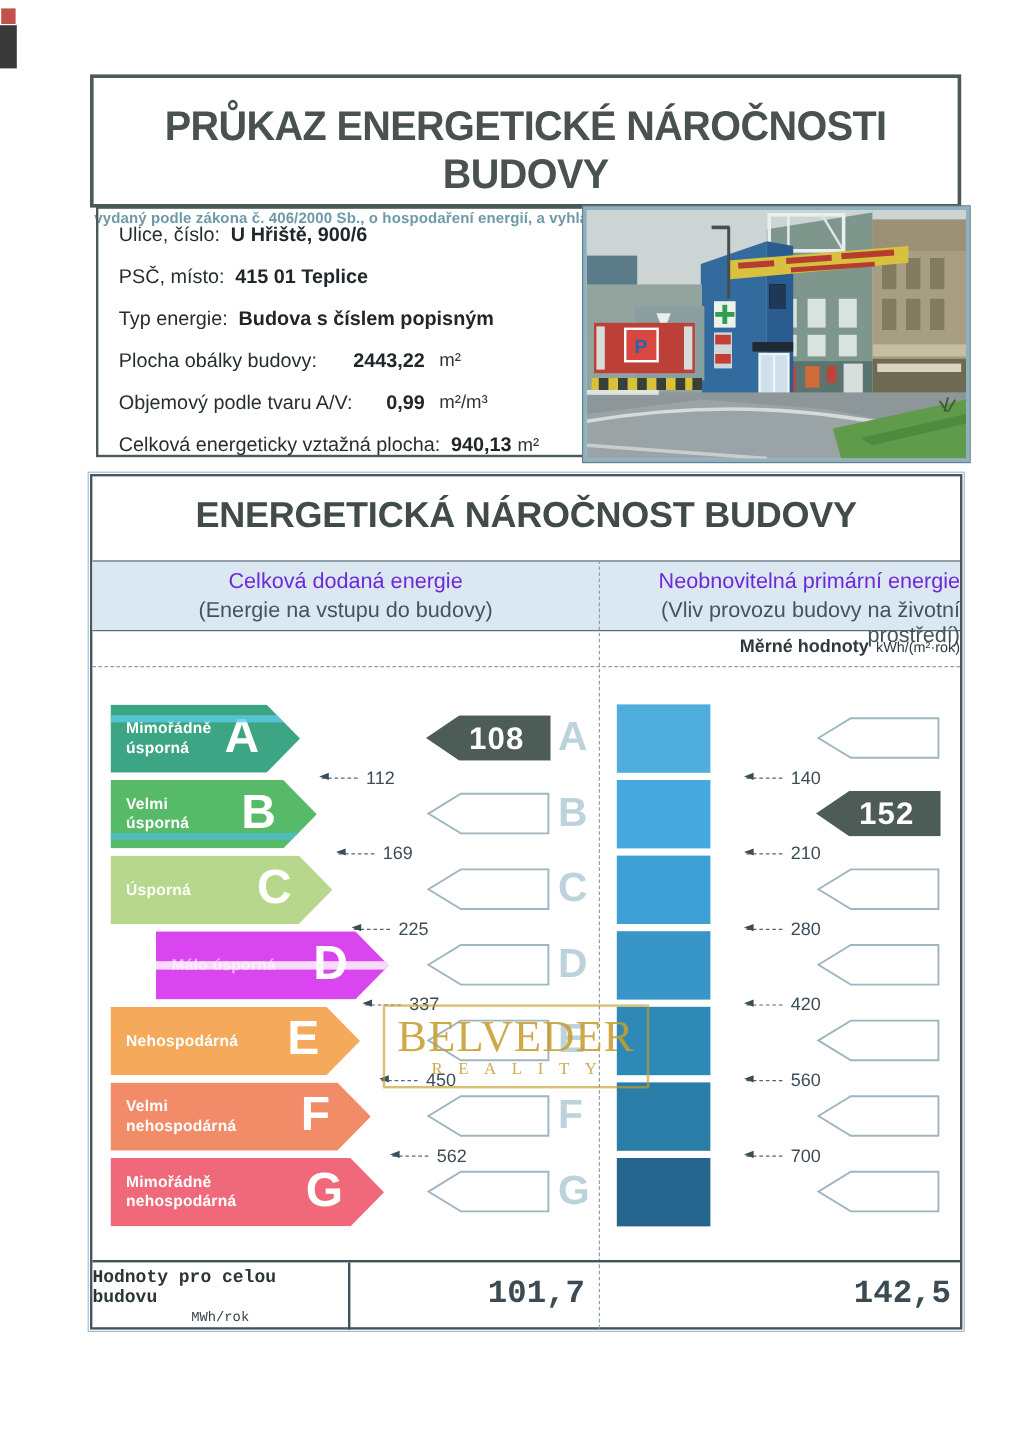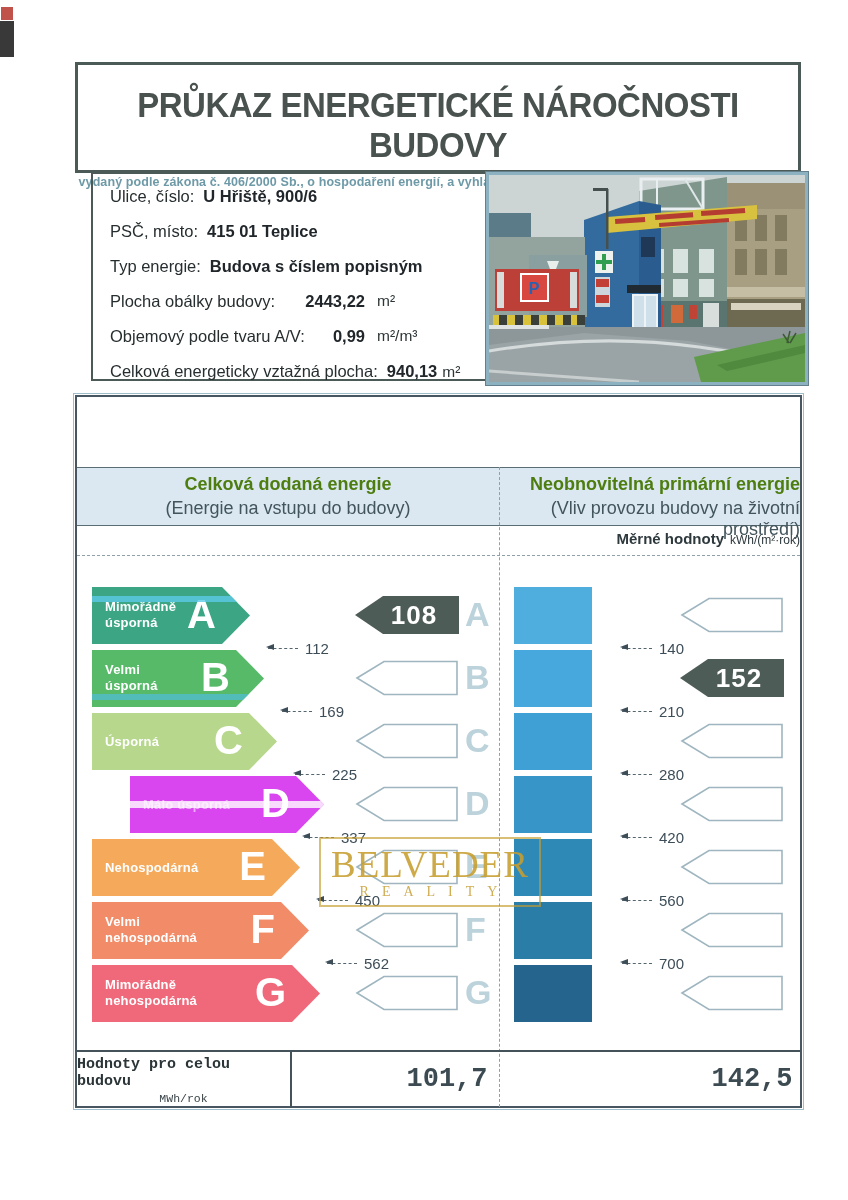--- a/index.html
+++ b/index.html
@@ -9,40 +9,40 @@
   
   .artifact-red{left:1px;top:7px;width:12px;height:13px;background:#b5342c;opacity:.85;}
   .artifact-black{left:0;top:21px;width:14px;height:36px;background:#222422;opacity:.9;}
 
   
   .header-box{left:75px;top:62px;width:720px;height:105px;border:3px solid #4b5a57;}
   .main-title{margin-top:22px;text-align:center;font-size:33px;font-weight:bold;color:#49524f;letter-spacing:-.5px;transform:scaleY(1.05);}
   .sub-title{margin-top:12px;text-align:center;font-size:12.5px;font-weight:bold;color:#6e9aa8;letter-spacing:.1px;}
 
   
-  .info-box{left:91px;top:172px;width:404px;height:205px;border:2px solid #4b5a57;padding:0;}
+  .info-box{left:80px;top:172px;width:404px;height:205px;border:2px solid #4b5a57;padding:0;}
   .info-row{position:absolute;left:17px;right:8px;height:24px;font-size:16.5px;white-space:nowrap;}
   .info-row .lbl{color:#272e30;}
   .info-row .val{font-weight:bold;color:#20262a;margin-left:9px;}
   .info-row .unit{font-weight:normal;margin-left:5px;font-size:15.5px;}
   .info-row.tabbed .val{position:absolute;left:55px;width:200px;text-align:right;margin-left:0;}
   .info-row.tabbed .unit{position:absolute;left:262px;}
 
   
   .photo-box{left:486px;top:172px;width:316px;height:207px;border:3px solid #8cb2c2;outline:1px solid #64808c;background:#ccd5d3;}
   .photo-box svg{display:block;}
 
   
   .main-box{left:75px;top:395px;width:723px;height:709px;border:2px solid #475660;outline:1.5px solid #9fbecb;outline-offset:1.5px;}
   .section-title{position:absolute;left:0;right:0;top:16px;text-align:center;font-size:30px;font-weight:bold;color:#404b4a;letter-spacing:-.2px;}
   .band{position:absolute;left:0;right:0;top:70px;height:57px;background:#dbe8f1;border-top:1.5px solid #5b6d74;border-bottom:1.5px solid #5b6d74;}
   .band-col{position:absolute;top:6px;text-align:center;}
   .band-col.left{left:0;width:422px;}
   .band-col.right{left:422px;right:0;text-align:right;}
-  .band-title{font-size:18px;font-weight:bold;color:#4d7c0f;}
+  .band-title{font-size:18px;font-weight:normal;color:#6d28d9;}
   .band-sub{font-size:18px;color:#42555c;margin-top:3px;}
   .units-line{position:absolute;left:0;right:0;top:133px;text-align:right;color:#2e393d;}
   .units-strong{font-size:15px;font-weight:bold;}
   .units-small{font-size:12px;margin-left:6px;}
   .hdash{position:absolute;left:0;right:0;top:158px;border-top:1.4px dashed #8fa0a8;}
   .vdash{position:absolute;left:422px;top:70px;height:640px;border-left:1.4px dashed #8fa0a8;}
 
   
   #scale-area{position:absolute;left:0;top:188px;width:723px;height:462px;}
   .carrow{position:absolute;}
@@ -200,20 +200,21 @@
 
     <polygon points="205,182 316,158 316,207 212,207" fill="#5f9b4b"></polygon>
     <polygon points="228,190 316,170 316,178 238,196" fill="#4f8a3e"></polygon>
     <path d="M298,168 l3,-12 m-1,12 l-6,-9 m7,9 l6,-10" stroke="#3e5a34" stroke-width="1.5" fill="none"></path>
 
     <rect x="0" y="150" width="60" height="4" fill="#dfe4e3"></rect>
   </svg>
 </div>
 
 <div class="abs main-box">
+  <div class="section-title">ENERGETICKÁ NÁROČNOST BUDOVY</div>
 
   <div class="band">
     <div class="band-col left">
       <div class="band-title">Celková dodaná energie</div>
       <div class="band-sub">(Energie na vstupu do budovy)</div>
     </div>
     <div class="band-col right">
       <div class="band-title">Neobnovitelná primární energie</div>
       <div class="band-sub">(Vliv provozu budovy na životní prostředí)</div>
     </div>

